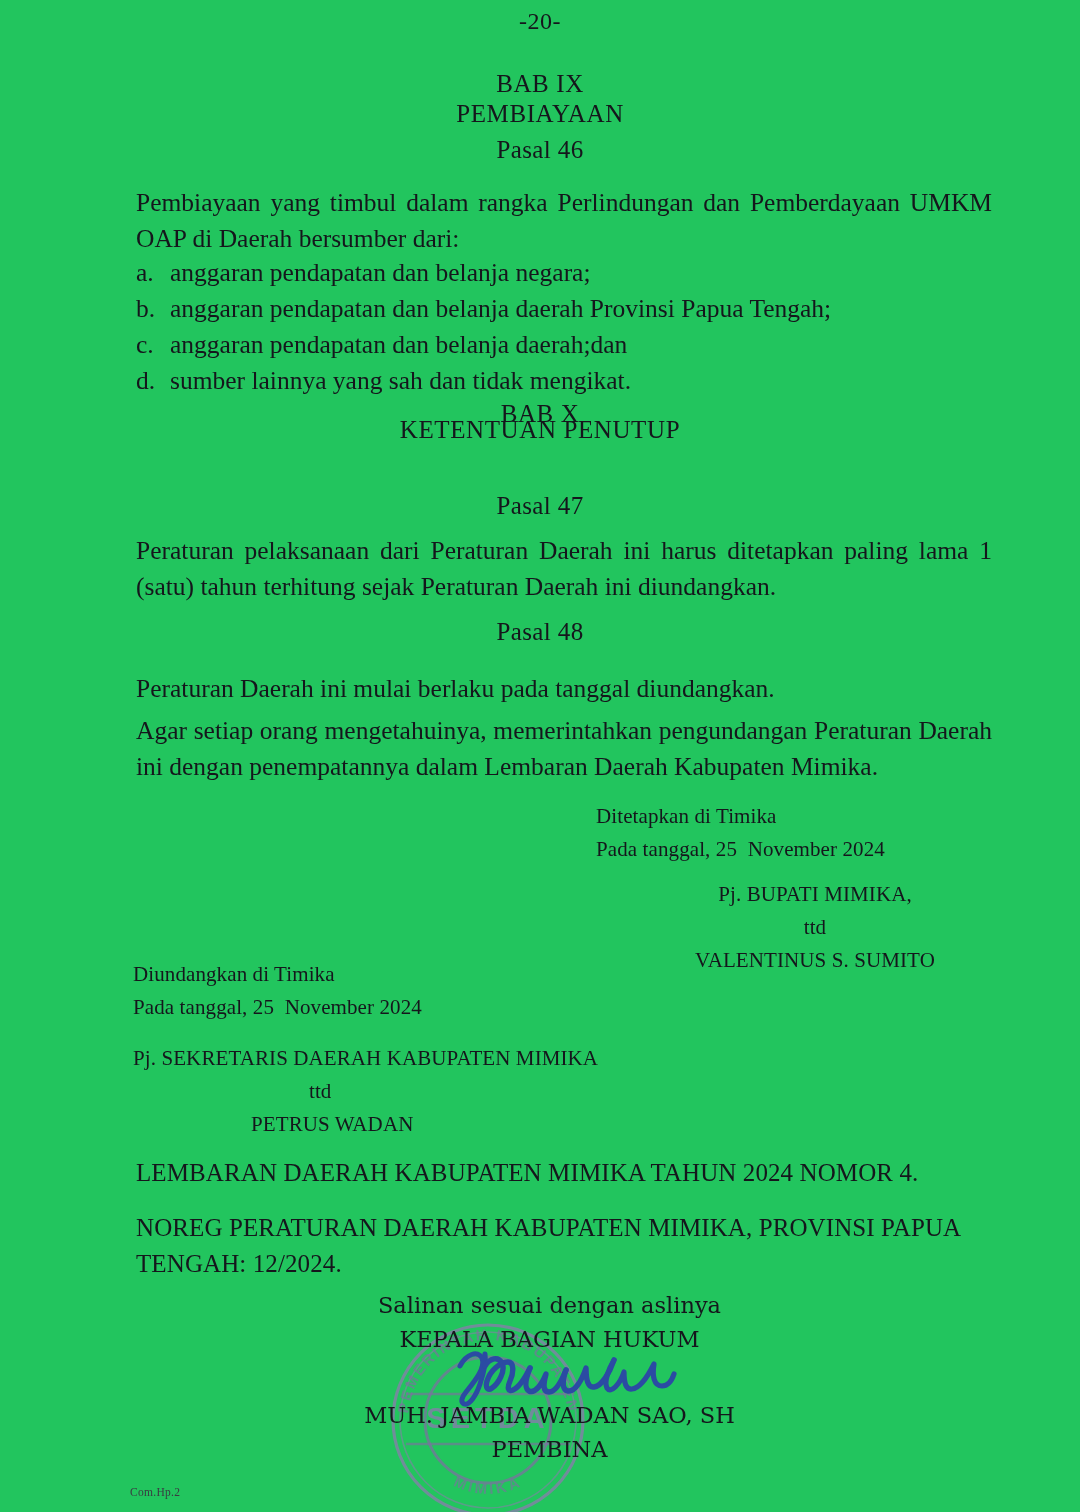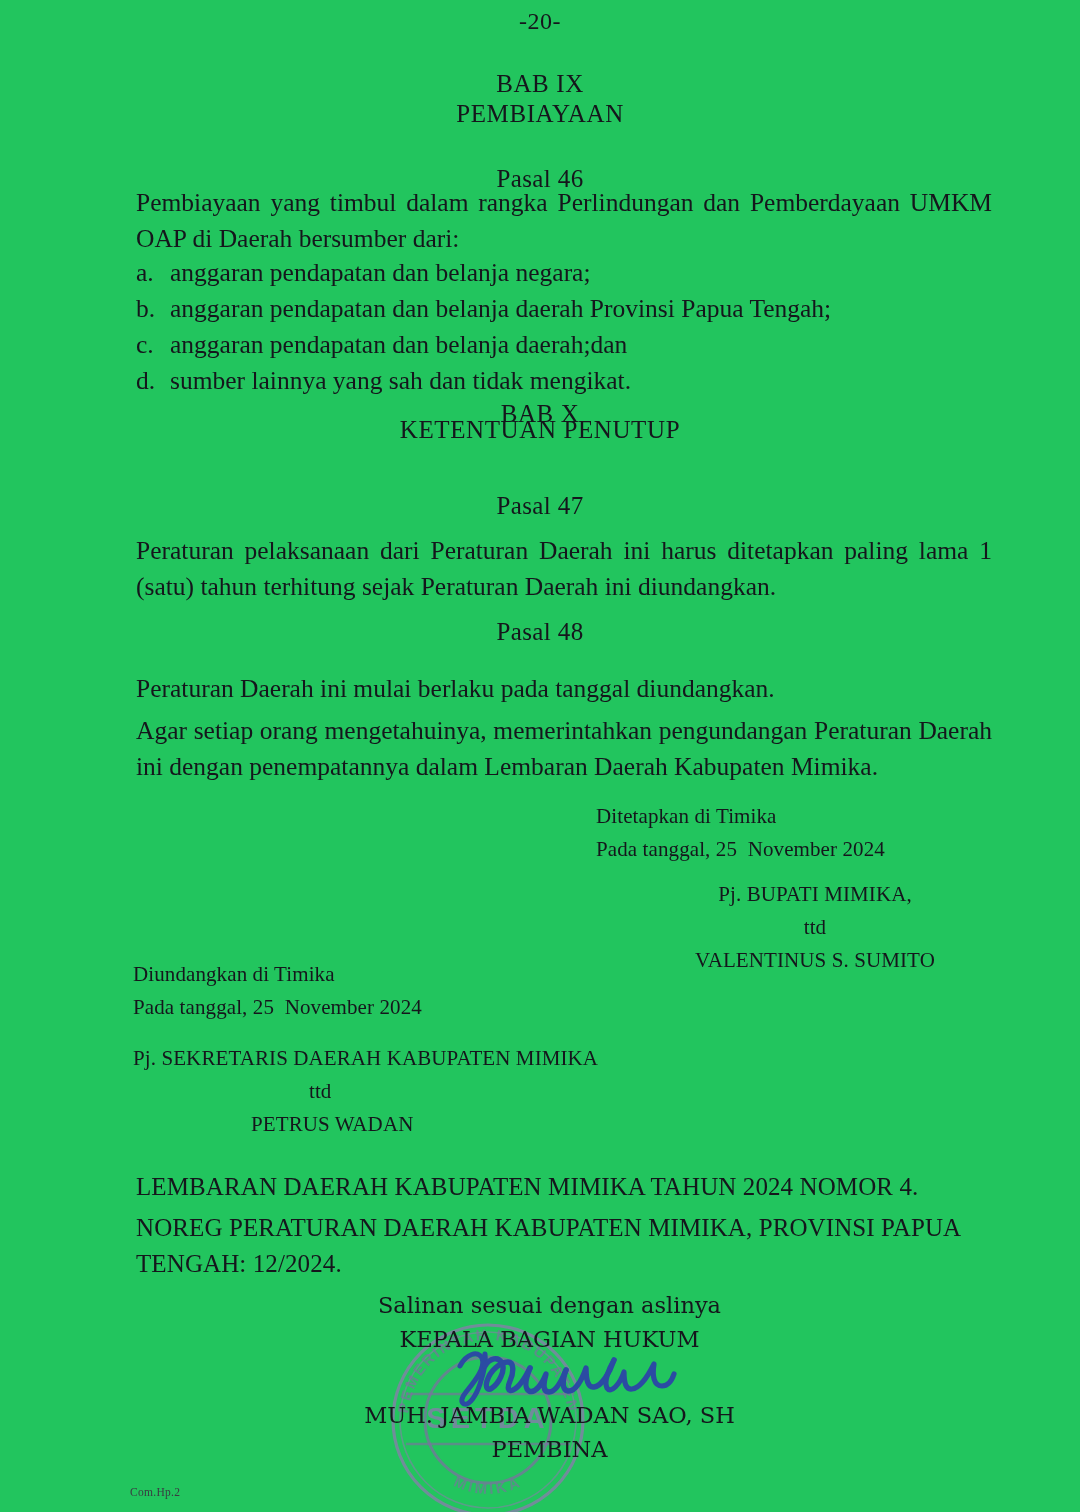--- a/index.html
+++ b/index.html
@@ -138,21 +138,21 @@
 </style>
 </head>
 <body>
 
 <div class="page">
 
   <div class="abs ctr page-number" style="top:8px;">-20-</div>
 
   <div class="abs ctr heading" style="top:70px;">BAB IX</div>
   <div class="abs ctr heading" style="top:100px;">PEMBIAYAAN</div>
-  <div class="abs ctr pasal" style="top:165px;">Pasal 46</div>
+  <div class="abs ctr pasal" style="top:136px;">Pasal 46</div>
 
   <div class="abs body-block" style="top:185px;">Pembiayaan yang timbul dalam rangka Perlindungan dan Pemberdayaan UMKM OAP di Daerah bersumber dari:</div>
 
   <div class="list" style="top:255px;">
     <div class="list-item">
       <span class="list-marker">a.</span>
       <span class="list-text">anggaran pendapatan dan belanja negara;</span>
     </div>
     <div class="list-item">
       <span class="list-marker">b.</span>
@@ -195,21 +195,21 @@
     <div class="sig-line">Diundangkan di Timika</div>
     <div class="sig-line">Pada tanggal, 25  November 2024</div>
   </div>
 
   <div class="sig-block" style="left:133px; top:1042px; width:620px;">
     <div class="sig-line">Pj. SEKRETARIS DAERAH KABUPATEN MIMIKA</div>
     <div class="sig-line" style="padding-left:176px;">ttd</div>
     <div class="sig-line" style="padding-left:118px;">PETRUS WADAN</div>
   </div>
 
-  <div class="notice" style="top:1155px;margin-top:14px;">LEMBARAN DAERAH KABUPATEN MIMIKA TAHUN 2024 NOMOR 4.</div>
+  <div class="notice" style="top:1155px;">LEMBARAN DAERAH KABUPATEN MIMIKA TAHUN 2024 NOMOR 4.</div>
   <div class="notice" style="top:1210px;">NOREG PERATURAN DAERAH KABUPATEN MIMIKA, PROVINSI PAPUA TENGAH: 12/2024.</div>
 
   <div class="stamp">
     <svg viewBox="0 0 208 208" width="208" height="208" aria-hidden="true">
       <defs>
         <path id="arcTop" d="M 24,104 A 80,80 0 0 1 184,104" fill="none"></path>
         <path id="arcBot" d="M 30,104 A 74,74 0 0 0 178,104" fill="none"></path>
       </defs>
 
       <circle cx="104" cy="104" r="95" fill="none" stroke="#9a72b8" stroke-width="3.2" opacity="0.72"></circle>

